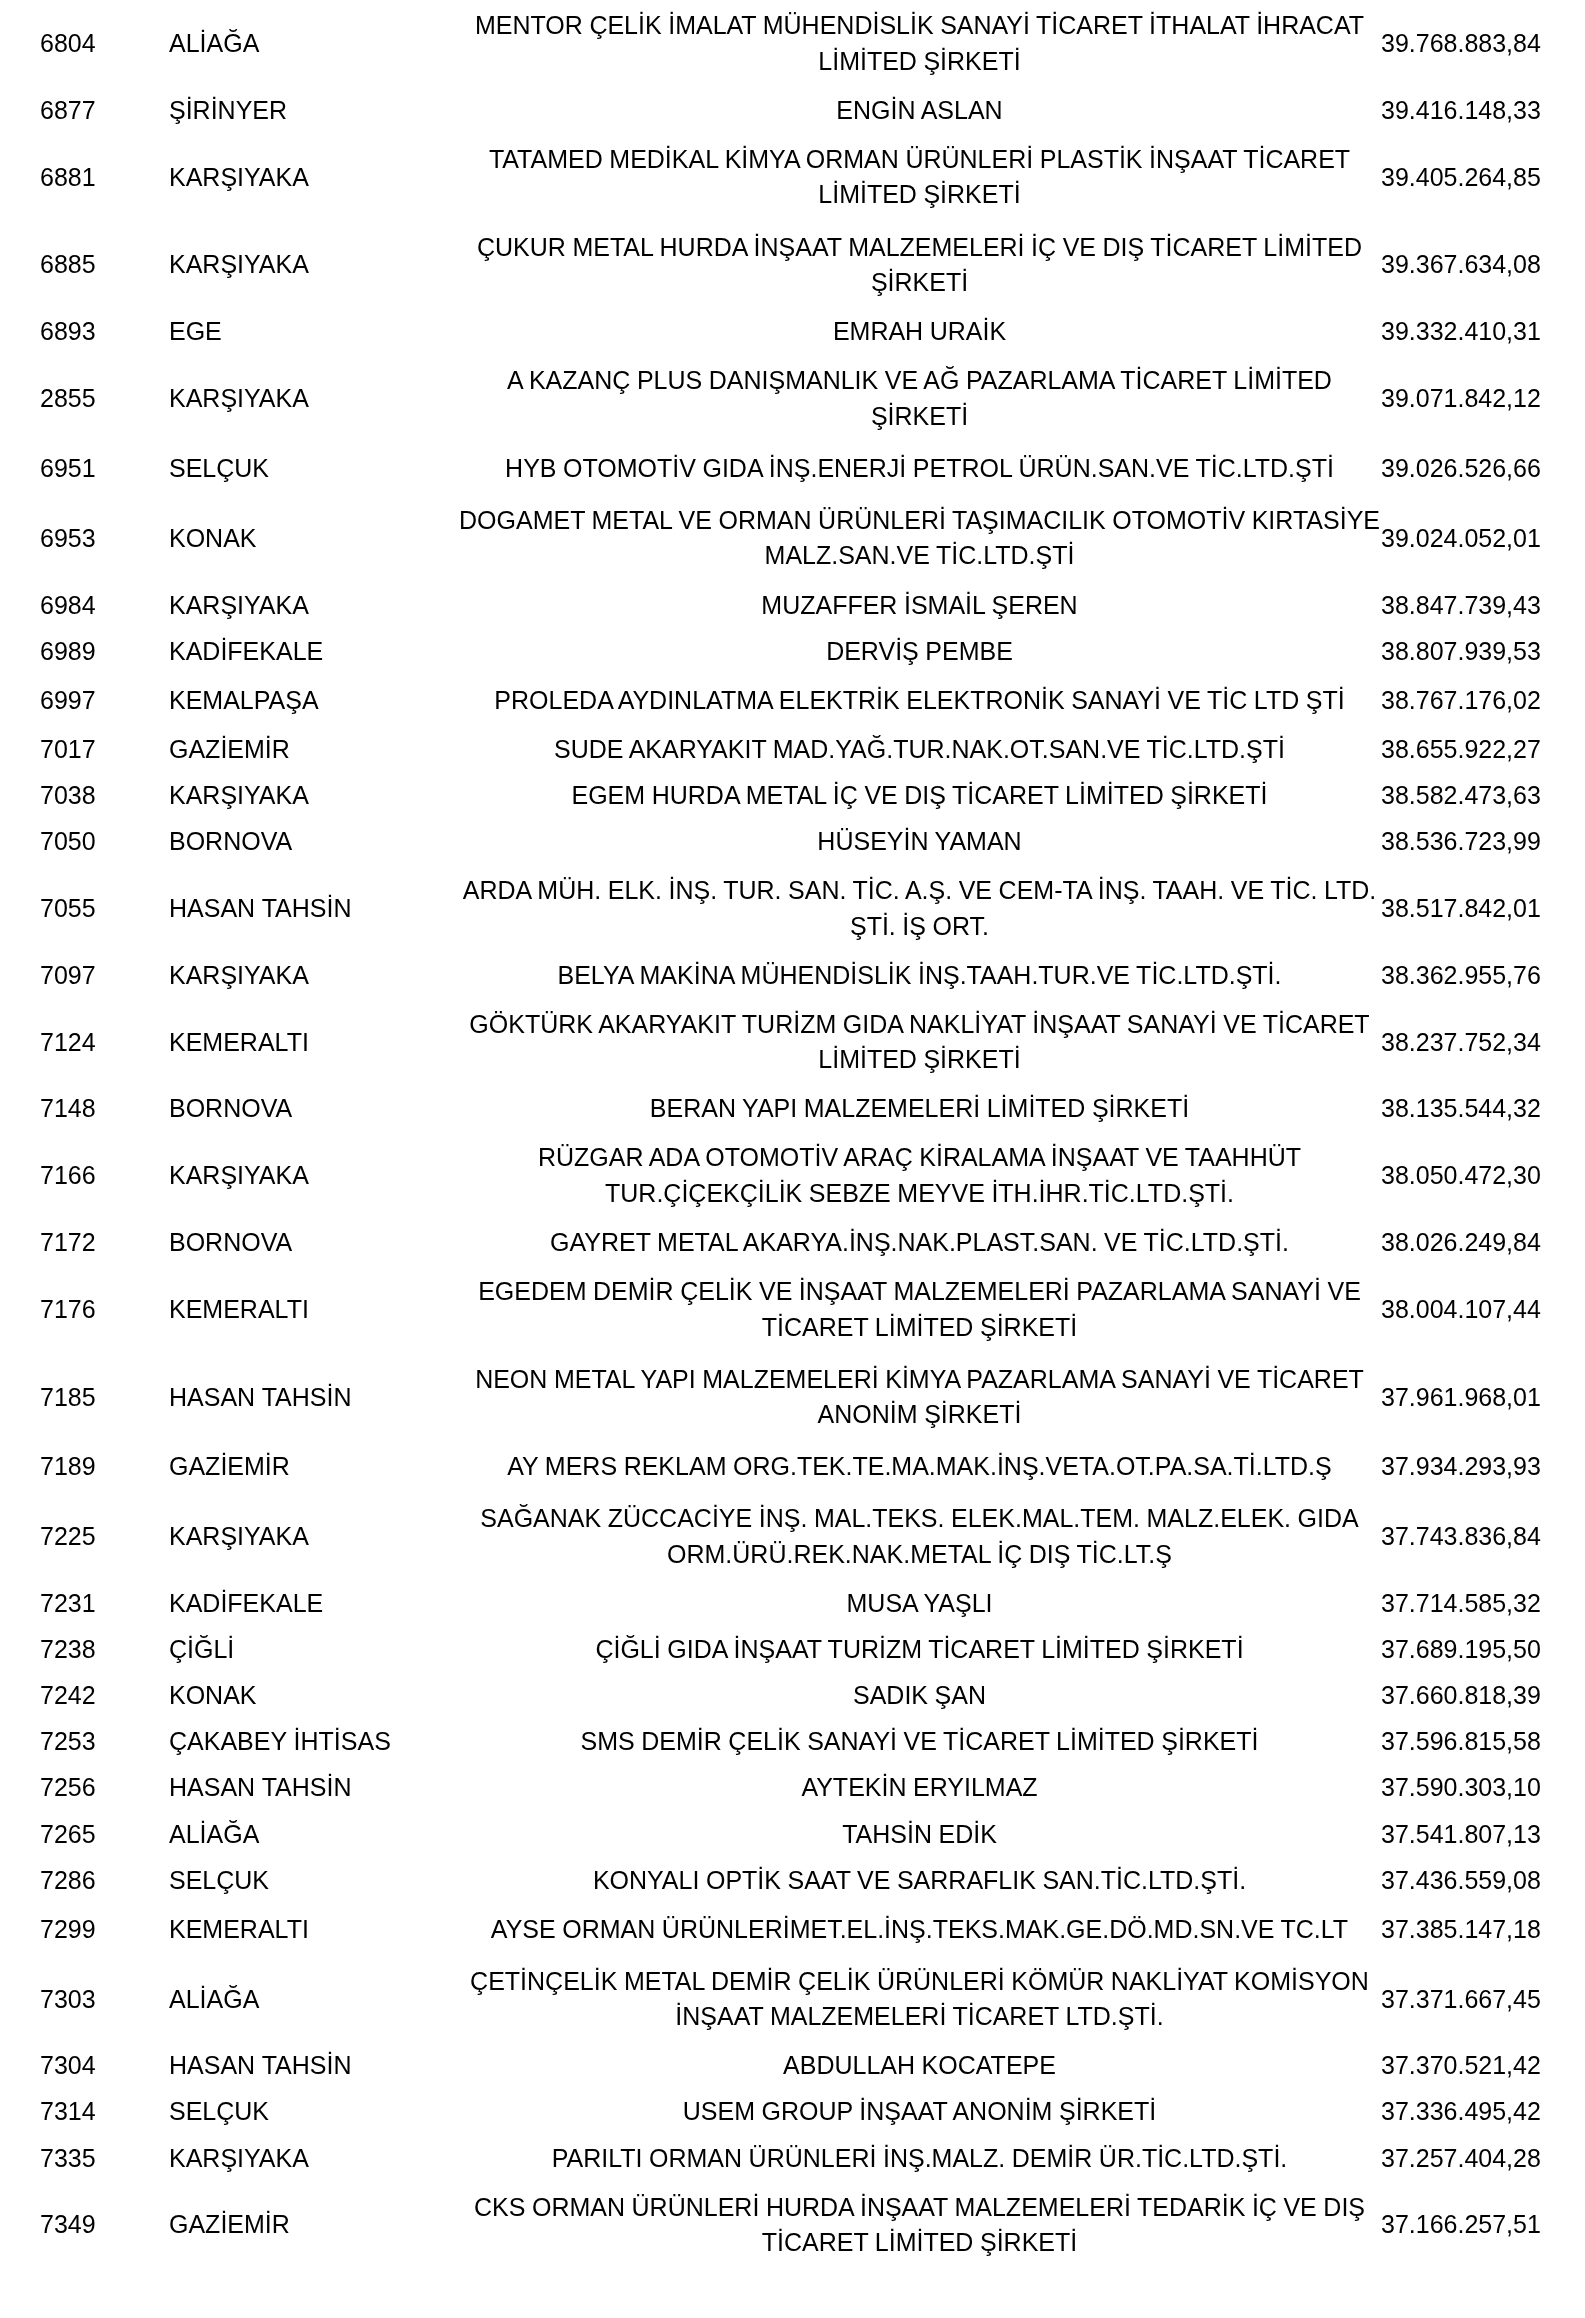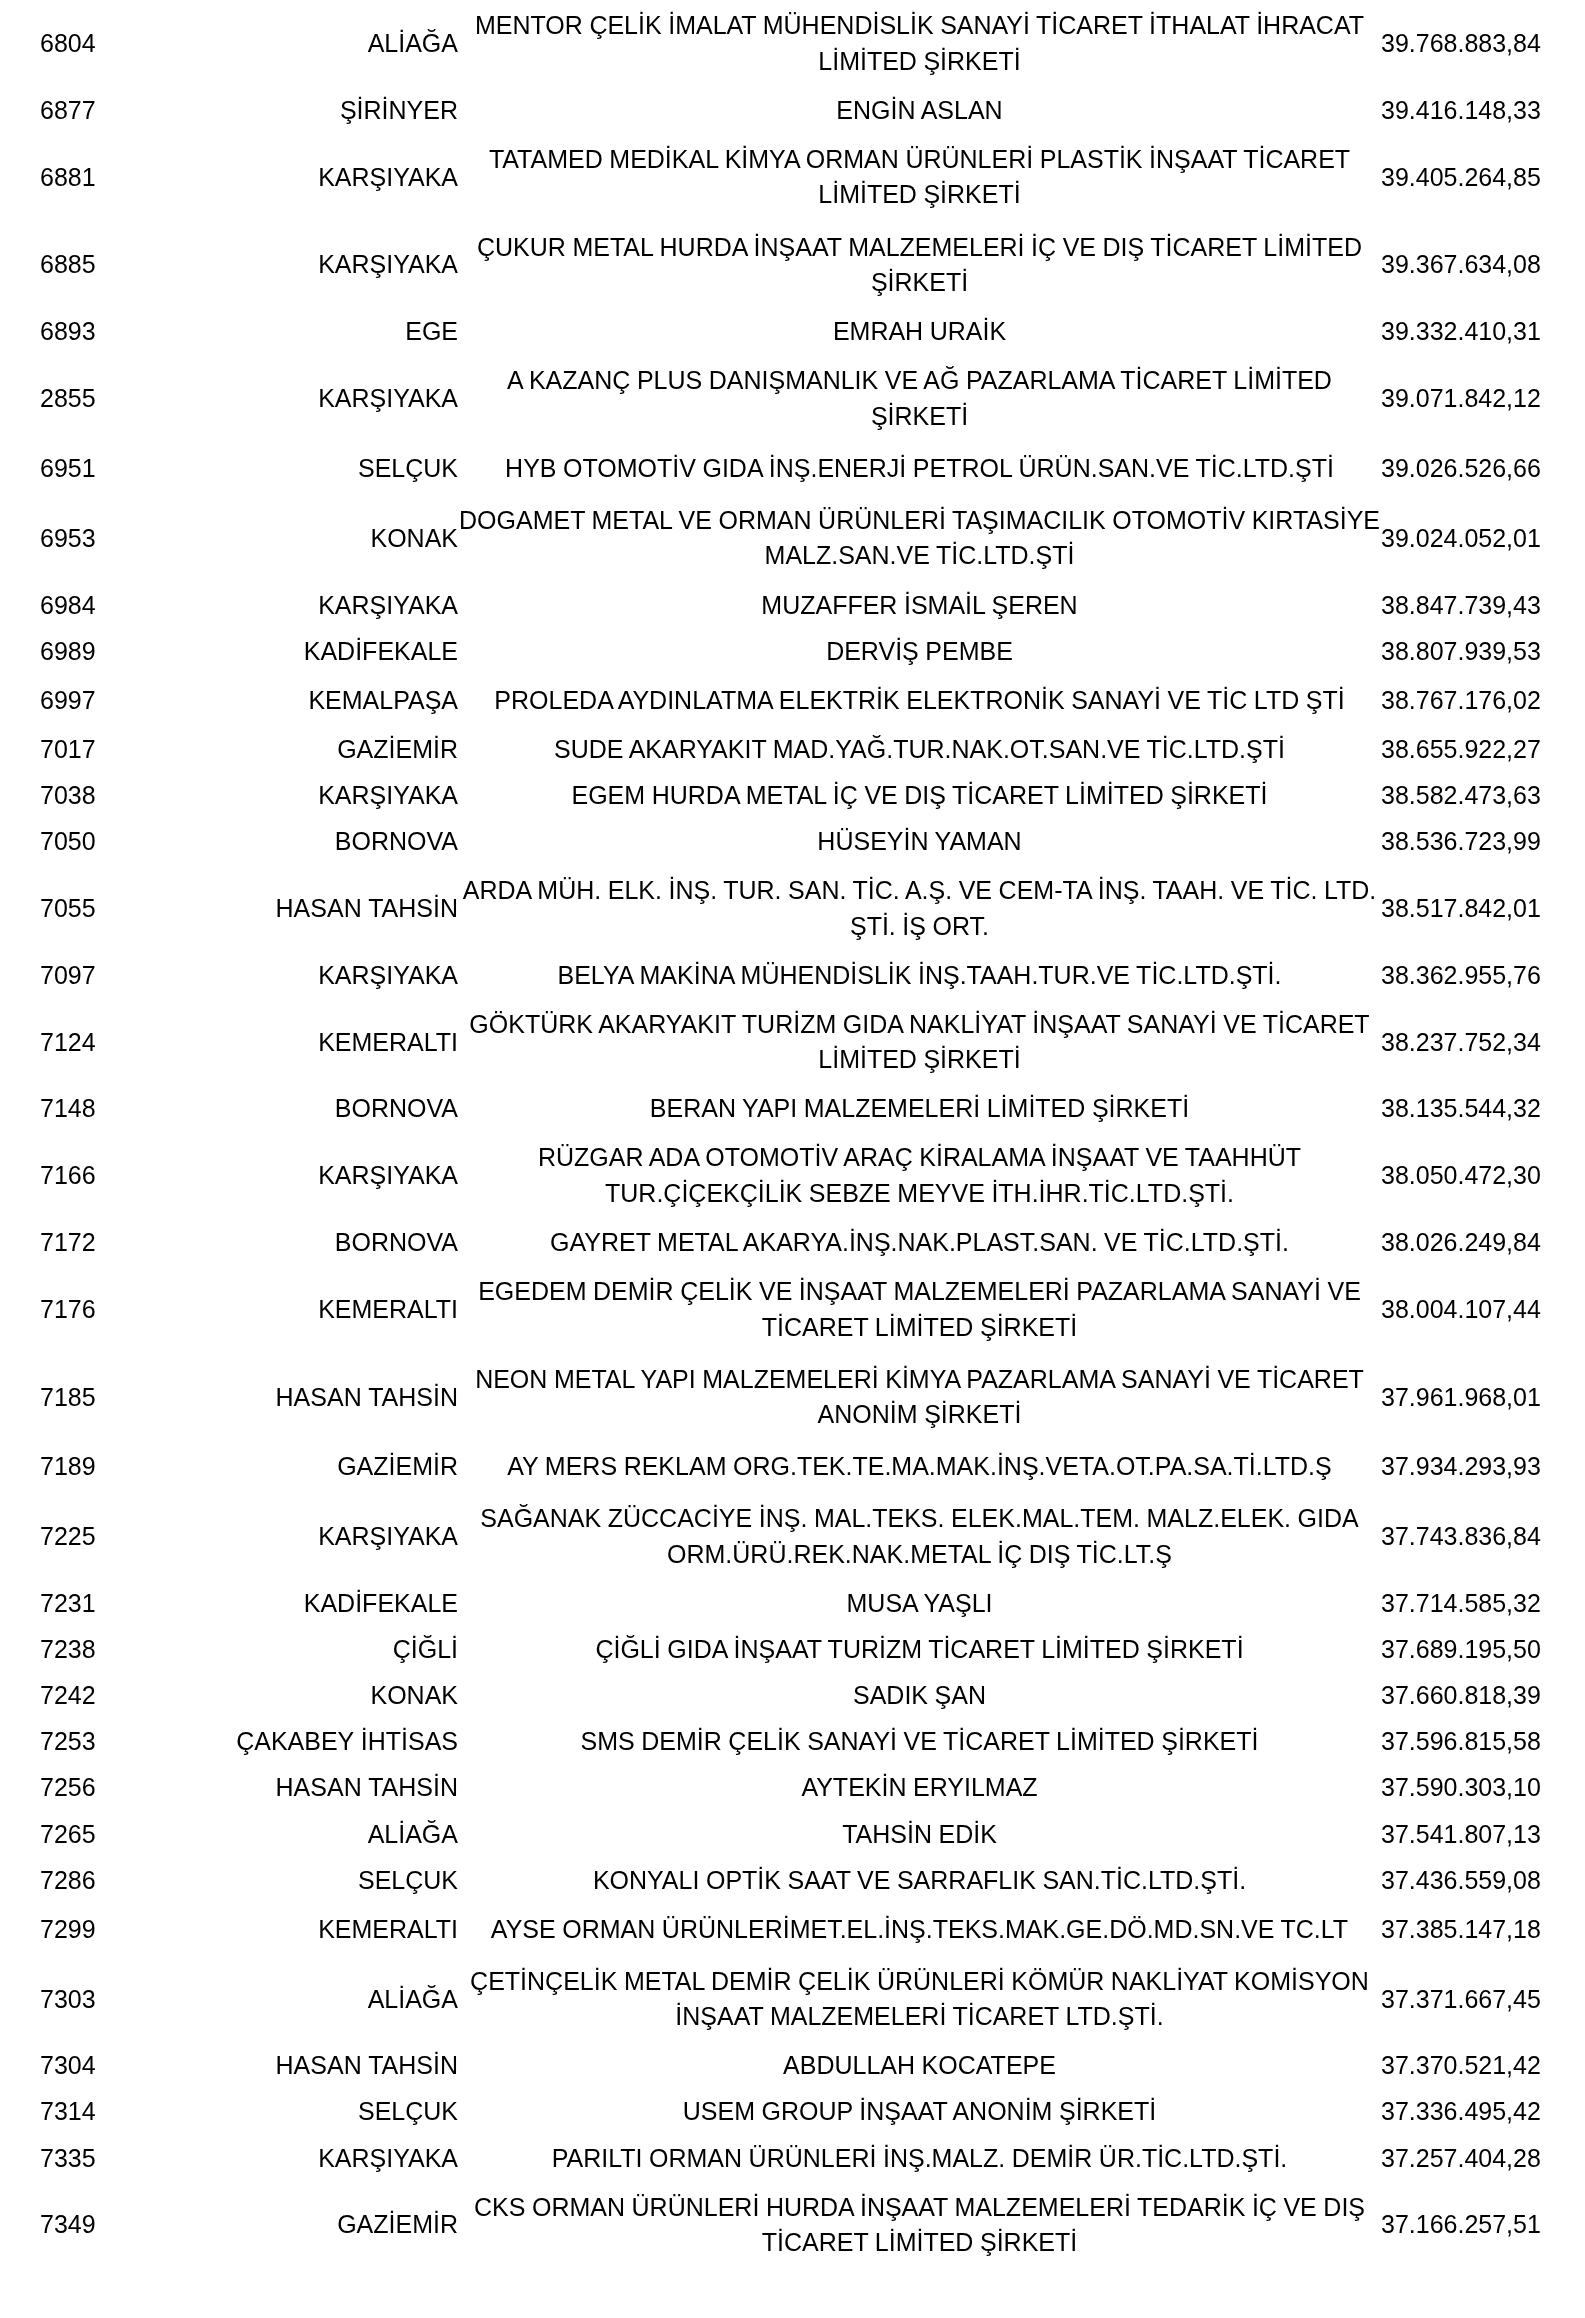--- a/index.html
+++ b/index.html
@@ -38,21 +38,21 @@
     padding: 5.3px 0;
     border: none;
   }
   td.code {
     padding-left: 23px;
     text-align: left;
     white-space: nowrap;
   }
   td.office {
     padding-left: 0px;
-    text-align: right;
+    text-align: left;
     white-space: nowrap;
   }
   td.name {
     padding-right: 10.6px;
     text-align: center;
     word-spacing: -0.4px;
   }
   td.amount {
     text-align: left;
     padding-right: 27px;

